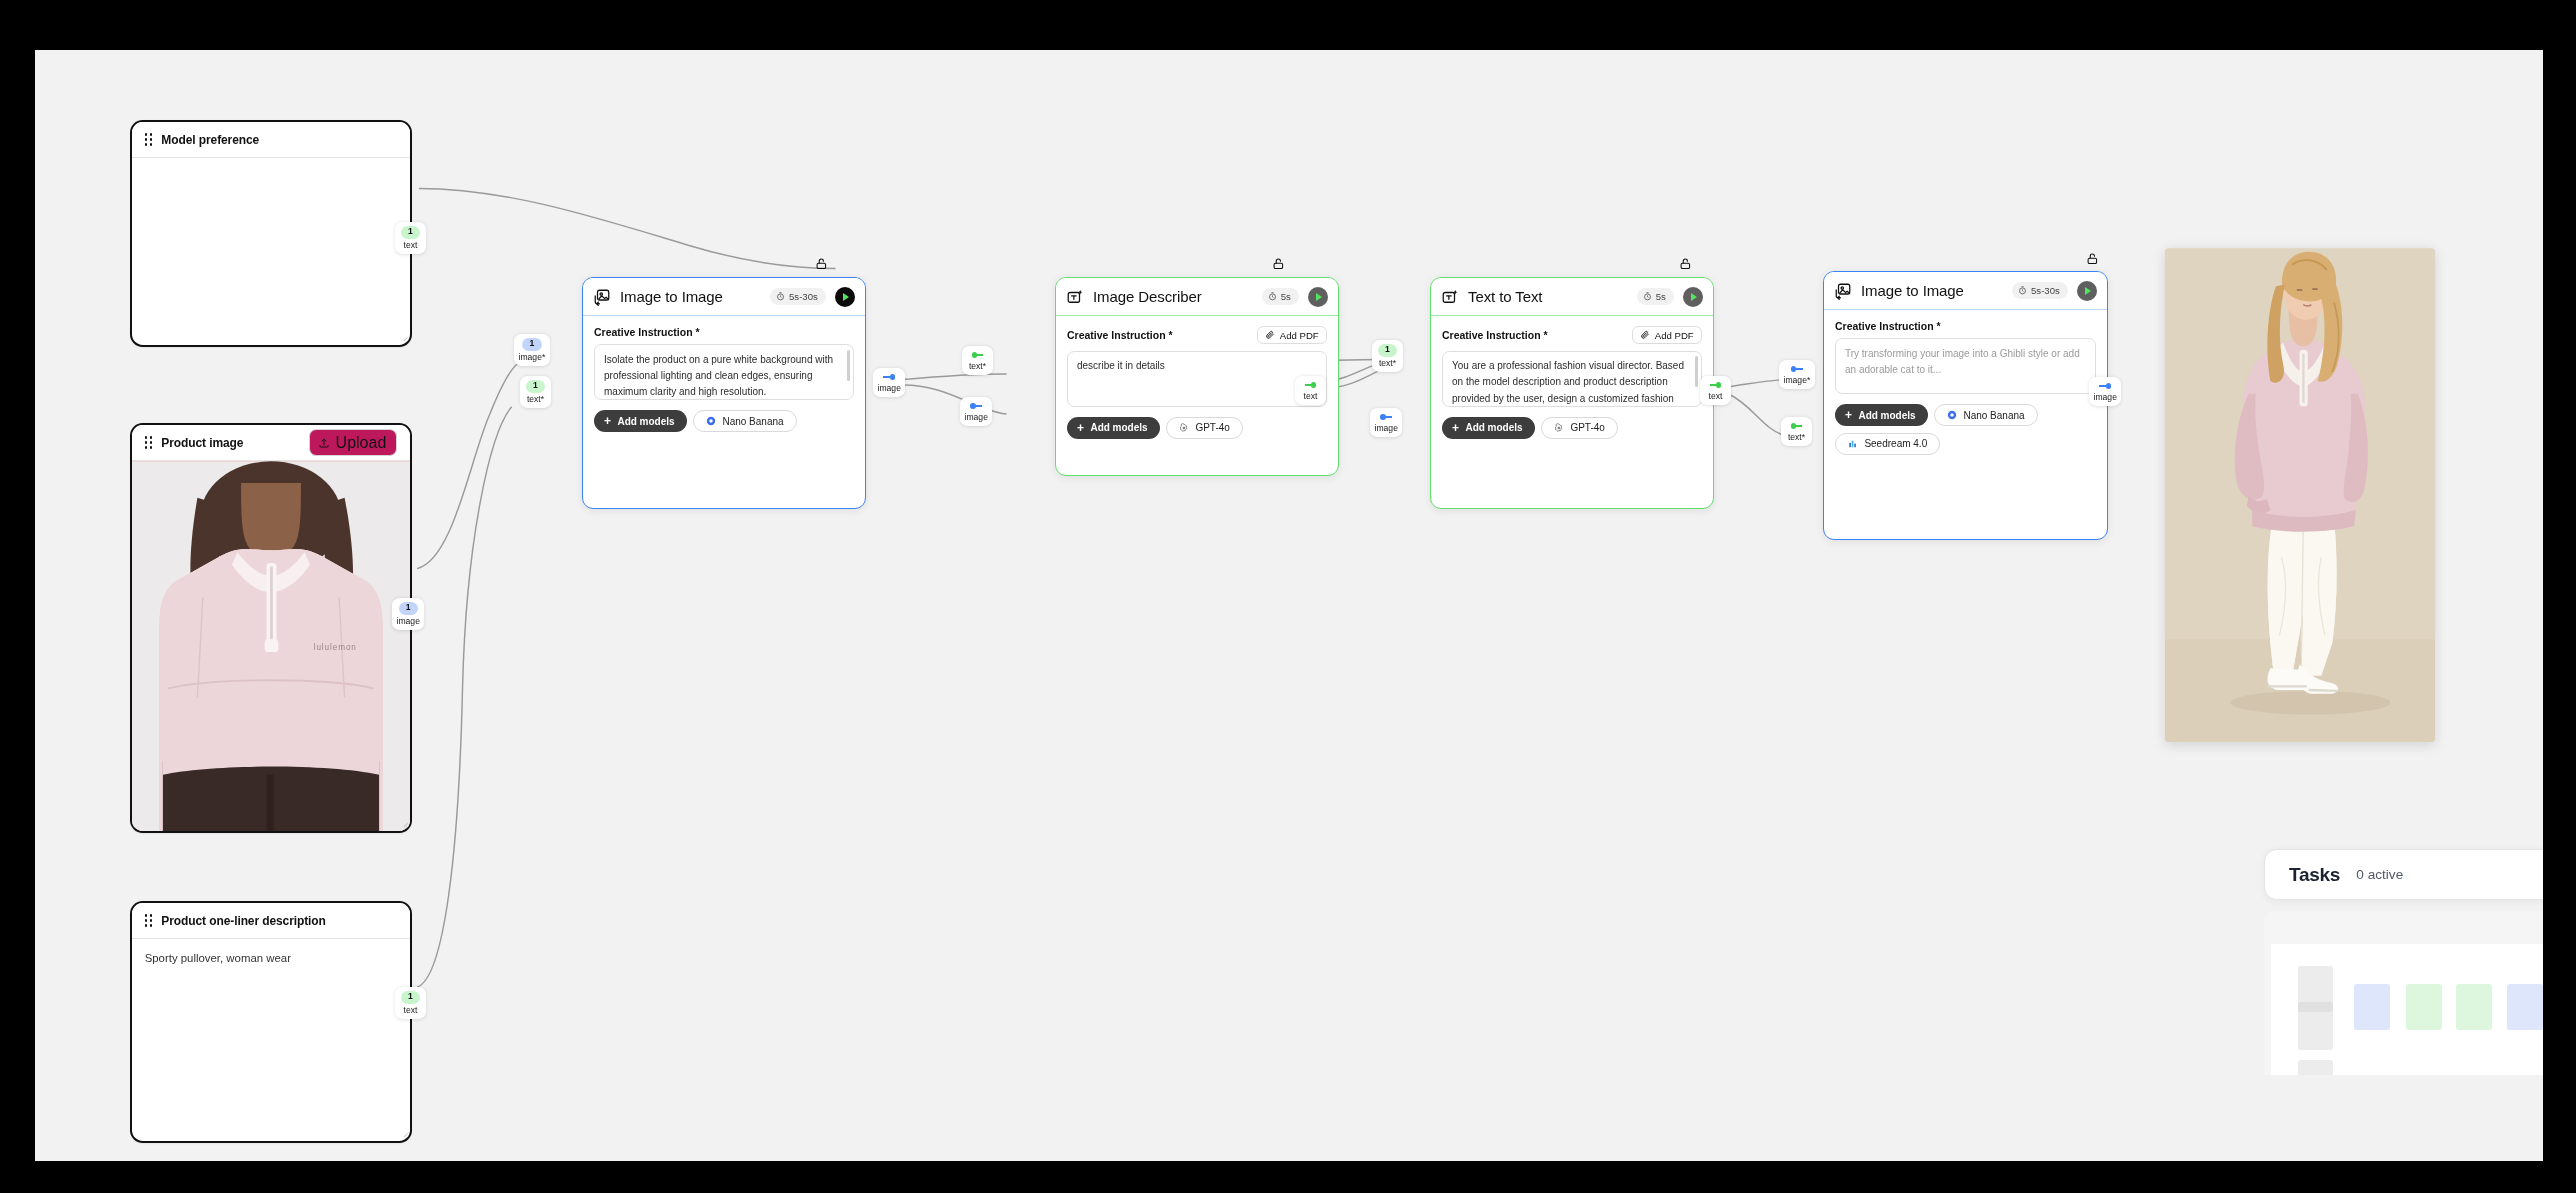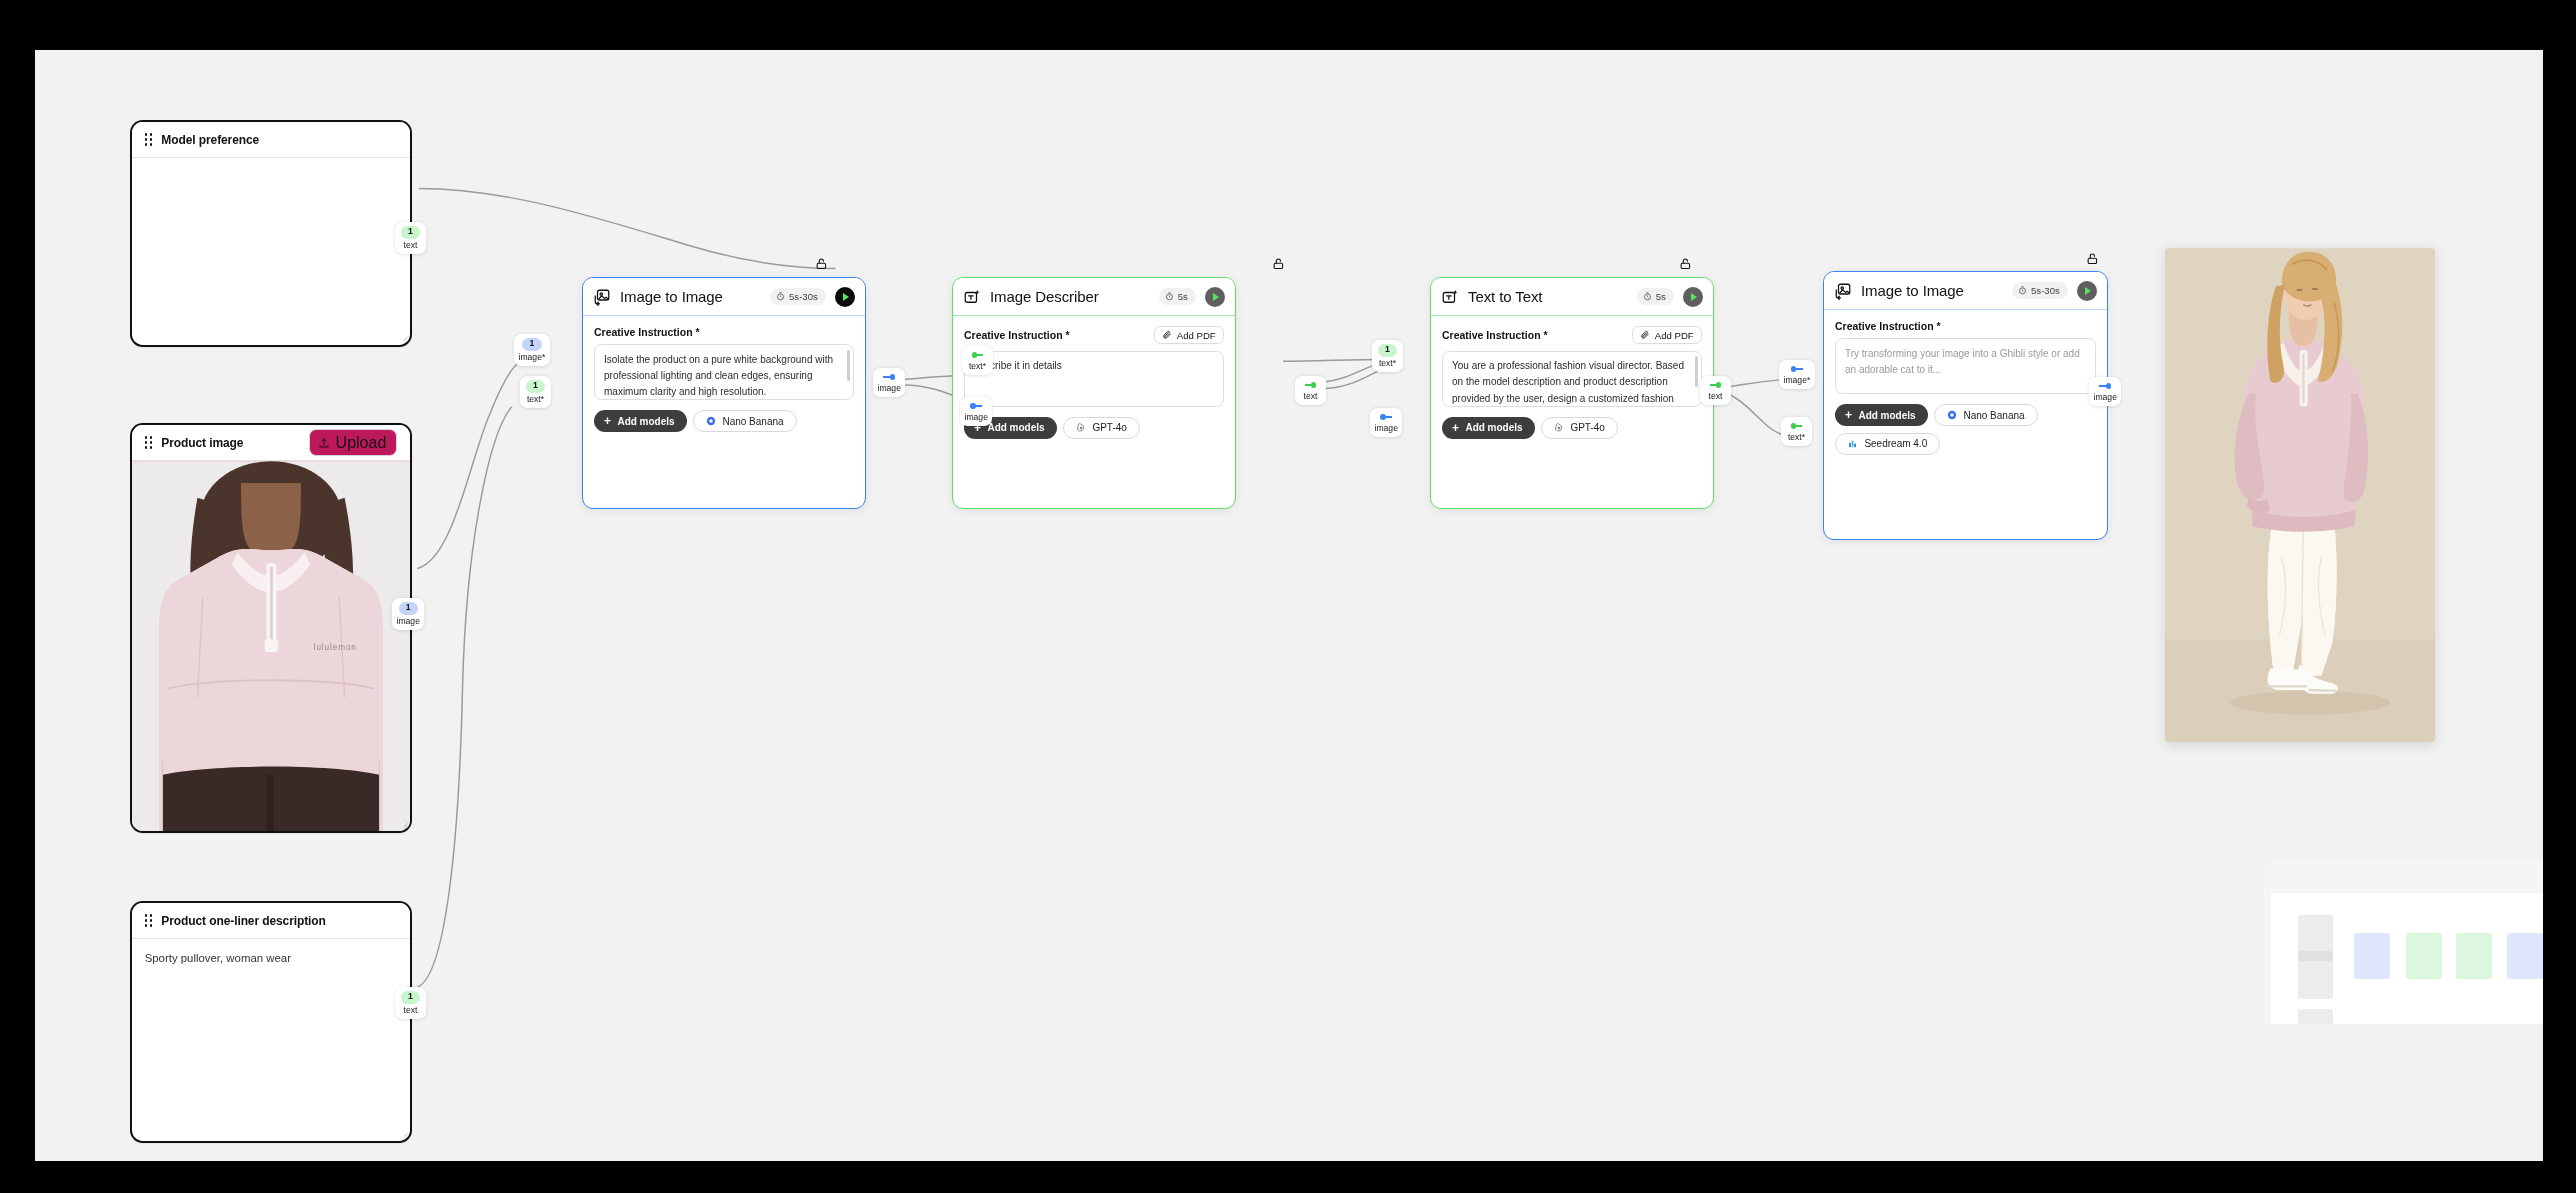--- a/index.html
+++ b/index.html
@@ -356,21 +356,21 @@
           <span>Nano Banana</span>
         </span>
       </div>
     </div>
   </div>
 
   <svg class="lock" style="left:1237px; top:207px;" viewBox="0 0 24 24" fill="none" stroke="#111" stroke-width="2" stroke-linecap="round">
     <rect x="4" y="11" width="16" height="10" rx="2.5"></rect>
       <path d="M8 11V7a4 4 0 018 0"></path>
   </svg>
-  <div class="node green" style="left:917px; top:227px; width:284px; height:232px;">
+  <div class="node green" style="left:1020px; top:227px; width:284px; height:199px;">
     <div class="node-head">
       <svg class="node-icon" viewBox="0 0 24 24" fill="none" stroke="#111" stroke-width="1.7">
         <rect x="3" y="6" width="15" height="13" rx="2.5"></rect>
         <path d="M7.5 10.5h6M10.5 10.5V15" stroke-linecap="round"></path>
         <path d="M19 2.5l.9 2.1 2.1.9-2.1.9-.9 2.1-.9-2.1-2.1-.9 2.1-.9z" fill="#111" stroke="none"></path>
       </svg>
       <span class="node-title">Image Describer</span>
       <span class="time-chip">
         <svg width="9" height="9" viewBox="0 0 24 24" fill="none" stroke="#555" stroke-width="2.2">
           <circle cx="12" cy="13" r="8"></circle>
@@ -663,20 +663,24 @@
       <path d="M140 18 C152 10 168 12 178 24" stroke="#c4964f" stroke-width="2" fill="none"></path>
       <path d="M186 60 C194 88 192 116 184 136" stroke="#c69a58" stroke-width="2" fill="none"></path>
 
       <path d="M145 46 h6" stroke="#8a6a4f" stroke-width="1.6"></path>
       <path d="M162 45 h6" stroke="#8a6a4f" stroke-width="1.6"></path>
       <path d="M152 62 q5 3 9 0" stroke="#b57d72" stroke-width="1.6" fill="none"></path>
     </svg>
   </div>
 
   <div class="tasks-panel" style="left:2229px; top:799px; width:309px; height:300px;">
+    <div class="tasks-bar">
+      <span class="tasks-title">Tasks</span>
+      <span class="tasks-sub">0 active</span>
+    </div>
     <div class="tasks-sheet">
       <div class="tasks-inner">
         <span class="ph" style="left:27px; top:22px; width:35px; height:84px; background:#ececec;"></span>
         <span class="ph" style="left:27px; top:58px; width:35px; height:10px; background:#e0e0e0;"></span>
         <span class="ph" style="left:83px; top:40px; width:36px; height:46px; background:#dde6fb;"></span>
         <span class="ph" style="left:135px; top:40px; width:36px; height:46px; background:#ddf7de;"></span>
         <span class="ph" style="left:185px; top:40px; width:36px; height:46px; background:#ddf7de;"></span>
         <span class="ph" style="left:236px; top:40px; width:36px; height:46px; background:#dde6fb;"></span>
 
         <span class="ph" style="left:27px; top:116px; width:35px; height:53px; background:#ececec;"></span>

